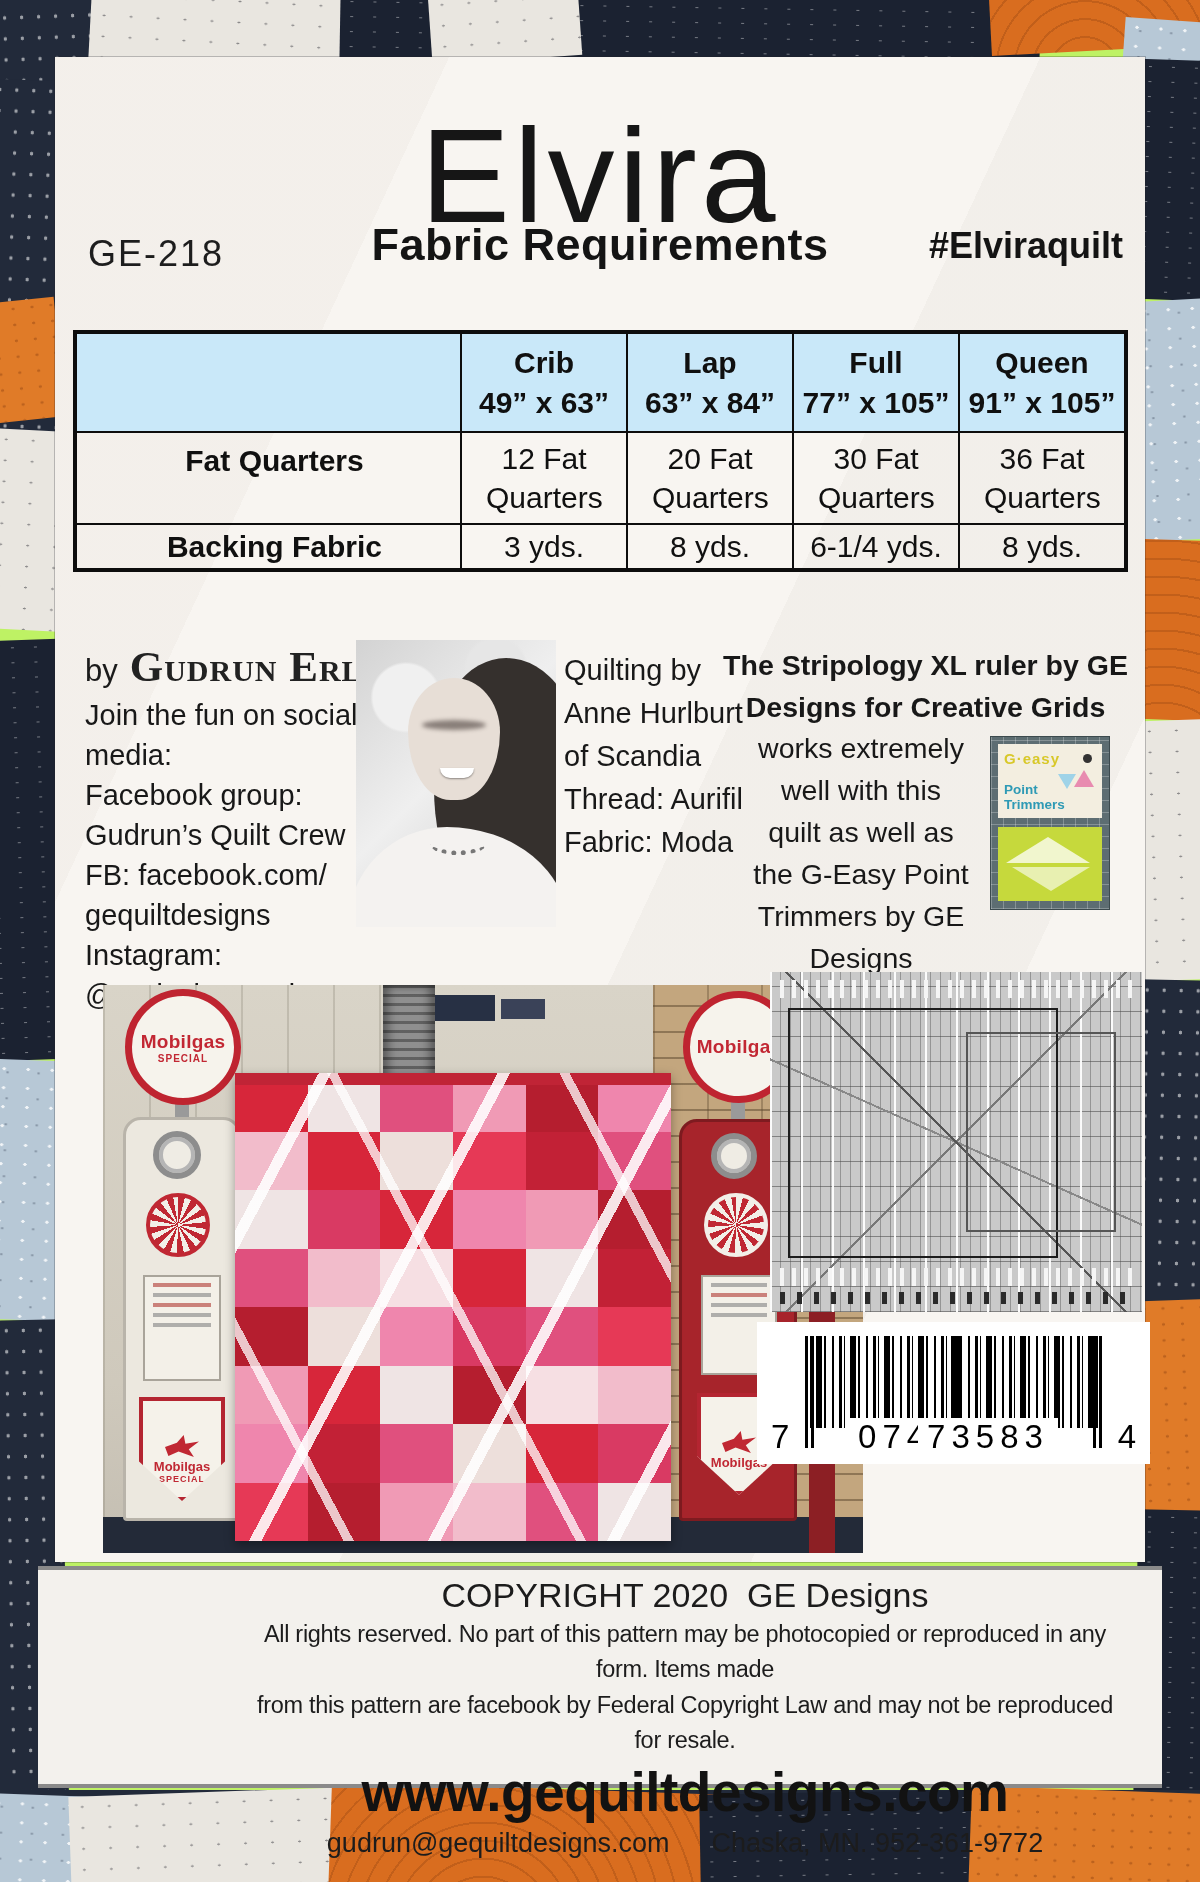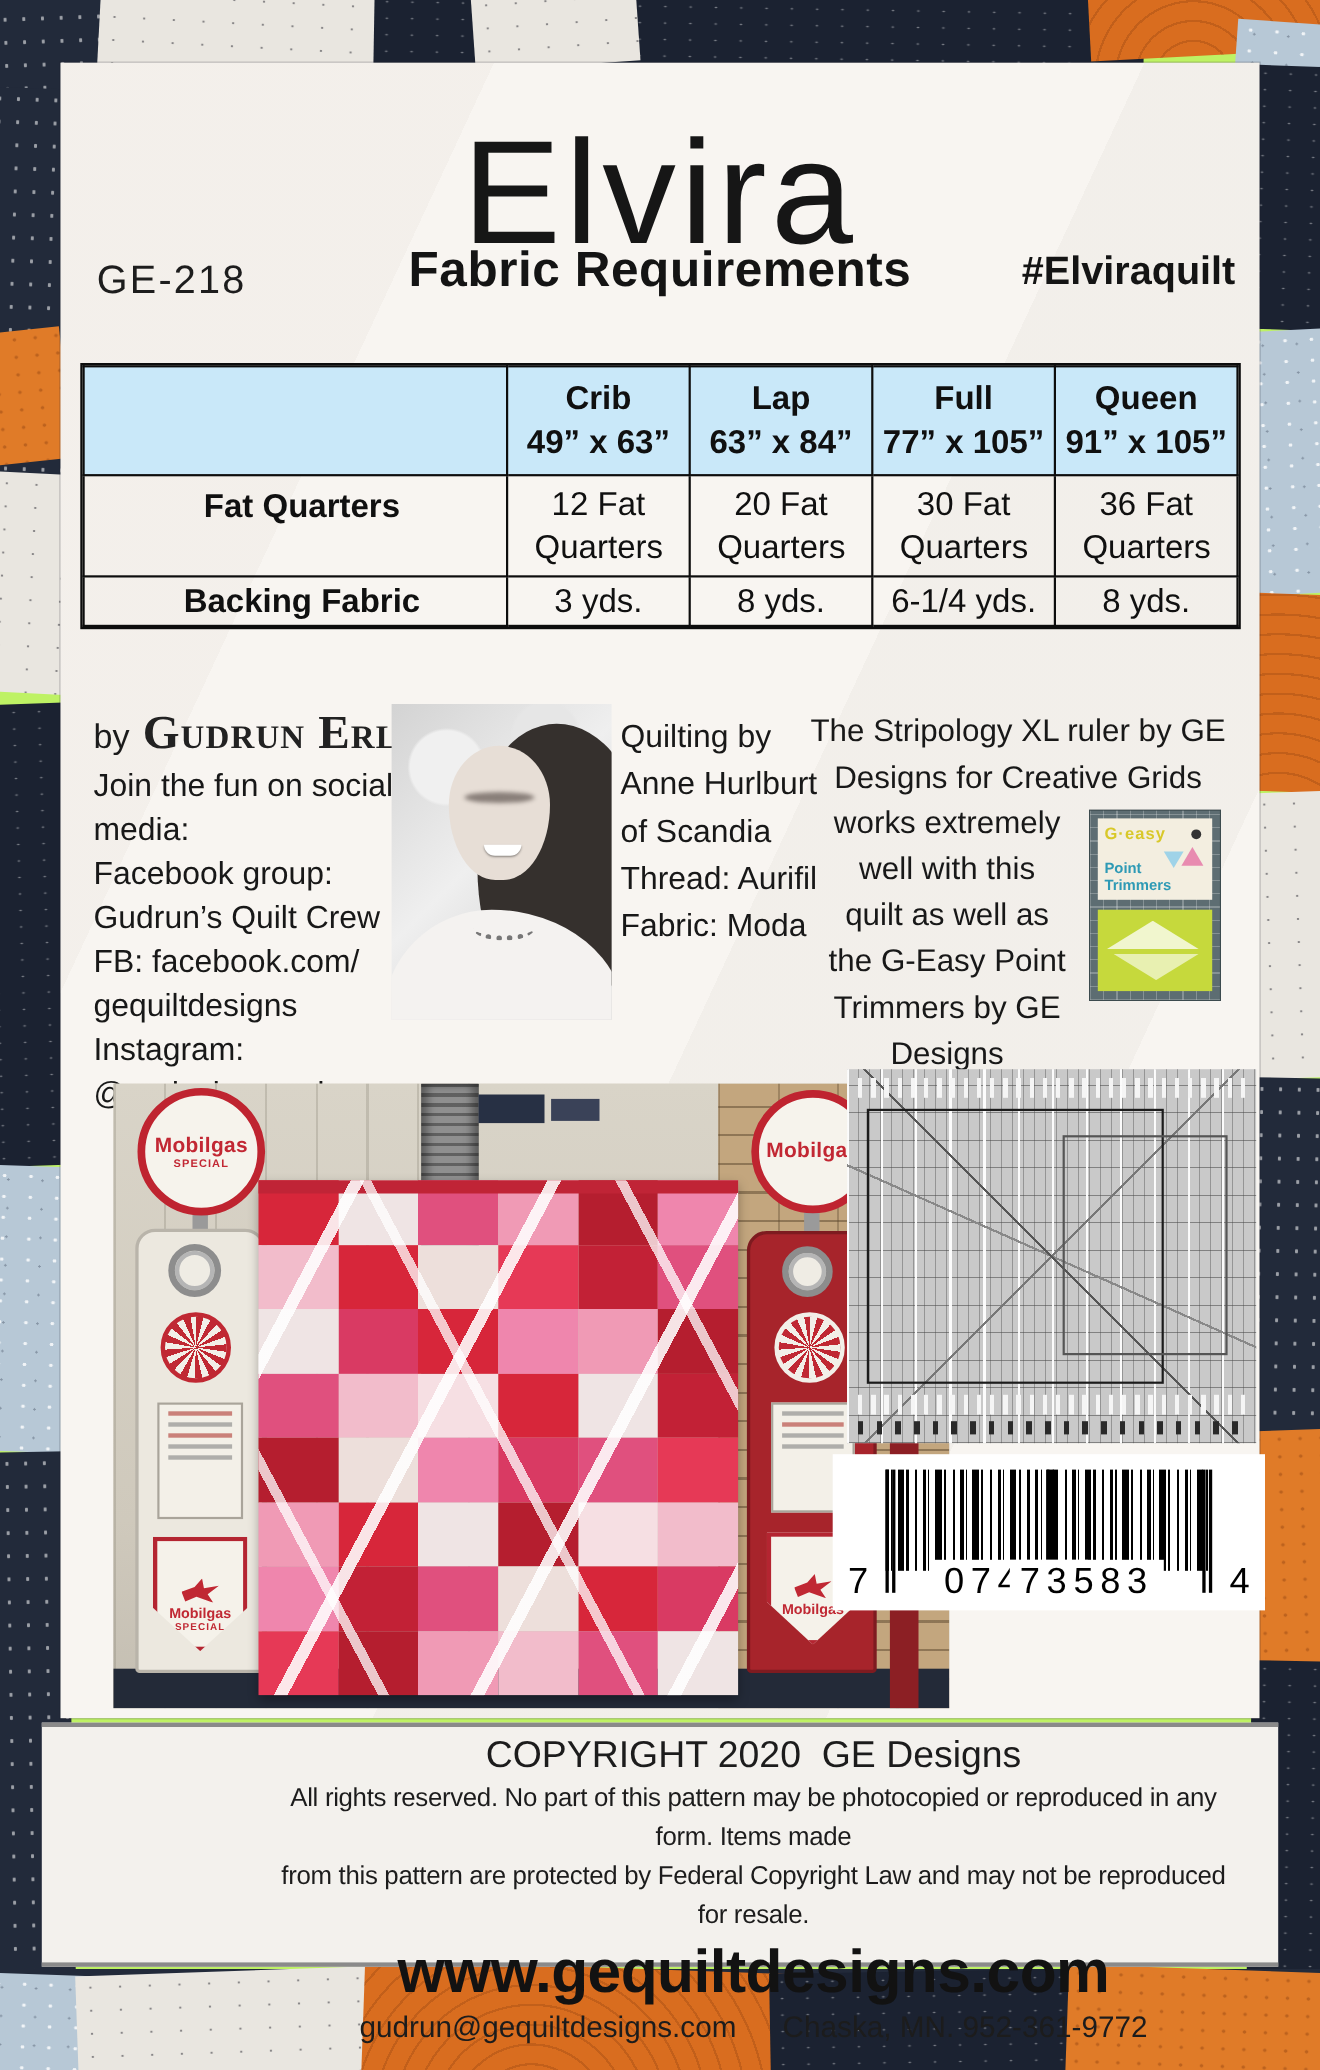--- a/index.html
+++ b/index.html
@@ -51,21 +51,21 @@
             background:radial-gradient(circle at 25% 20%,#f0f0f0 0 12%,transparent 13%),
                        radial-gradient(circle at 70% 10%,#e6e6e6 0 10%,transparent 11%),
                        linear-gradient(135deg,#d3d3d3,#efefef 45%,#c2c2c2);}
   .portrait .hair{position:absolute;right:-28px;top:18px;width:150px;height:260px;background:#35302d;border-radius:48% 52% 40% 45%/38% 42% 55% 50%;}
   .portrait .face{position:absolute;left:52px;top:38px;width:92px;height:122px;background:#e7ded6;border-radius:50% 50% 46% 46%/44% 44% 56% 56%;}
   .portrait .brow{position:absolute;left:66px;top:80px;width:64px;height:10px;background:rgba(60,50,45,.55);border-radius:50%;filter:blur(2px);}
   .portrait .smile{position:absolute;left:84px;top:128px;width:34px;height:10px;background:#fff;border-radius:0 0 20px 20px;box-shadow:0 1px 2px rgba(0,0,0,.4);}
   .portrait .top{position:absolute;left:-8px;bottom:-10px;width:220px;height:110px;background:#f4f2f0;border-radius:45% 55% 0 0/90% 90% 0 0;}
   .portrait .necklace{position:absolute;left:74px;bottom:72px;width:56px;height:22px;border-bottom:5px dotted #777;border-radius:50%;}
   .credits{position:absolute;left:509px;top:592px;width:205px;font-size:29px;line-height:43px;color:#181818;}
-  .promo-a{position:absolute;left:668px;top:587px;width:405px;text-align:center;font-size:28.5px;line-height:42px;color:#181818;}
+  .promo-a{position:absolute;left:668px;top:587px;width:405px;text-align:center;font-size:28.5px;line-height:42px;color:#181818;font-weight:bold;}
   .promo-b{position:absolute;left:680px;top:670px;width:252px;text-align:center;font-size:28.5px;line-height:42px;color:#181818;}
 
   
   .product{position:absolute;left:936px;top:680px;width:118px;height:172px;background:#5d6d72;
            background-image:repeating-linear-gradient(90deg,rgba(255,255,255,.25) 0 1px,transparent 1px 12px),
                             repeating-linear-gradient(0deg,rgba(255,255,255,.25) 0 1px,transparent 1px 12px);
            box-shadow:0 0 0 1px #3c4a4e;}
   .product .label{position:absolute;left:7px;top:7px;right:7px;height:74px;background:#f3eee0;padding:6px 6px 0;}
   .product .brand{font-size:15px;font-weight:700;color:#d8c829;letter-spacing:1px;}
   .product .hole{position:absolute;right:10px;top:10px;width:9px;height:9px;border-radius:50%;background:#333;}
@@ -397,21 +397,21 @@
       <span class="digit dmidl">07466</span>
       <span class="digit dmidr">73583</span>
       <span class="digit dright">4</span>
     </div>
   </div>
 
   <div class="footer">
     <div class="ftext">
       <div class="fcopy">COPYRIGHT 2020  GE Designs</div>
       <div class="frights prelines">All rights reserved. No part of this pattern may be photocopied or reproduced in any form. Items made
-from this pattern are protected by Federal Copyright Law and may not be reproduced for resale.</div>
+from this pattern are facebook by Federal Copyright Law and may not be reproduced for resale.</div>
       <div class="fsite">www.gequiltdesigns.com</div>
       <div class="fcontact">
         <span>gudrun@gequiltdesigns.com</span>
         <span>Chaska, MN. 952-361-9772</span>
       </div>
     </div>
   </div>
 
 </div>
 

